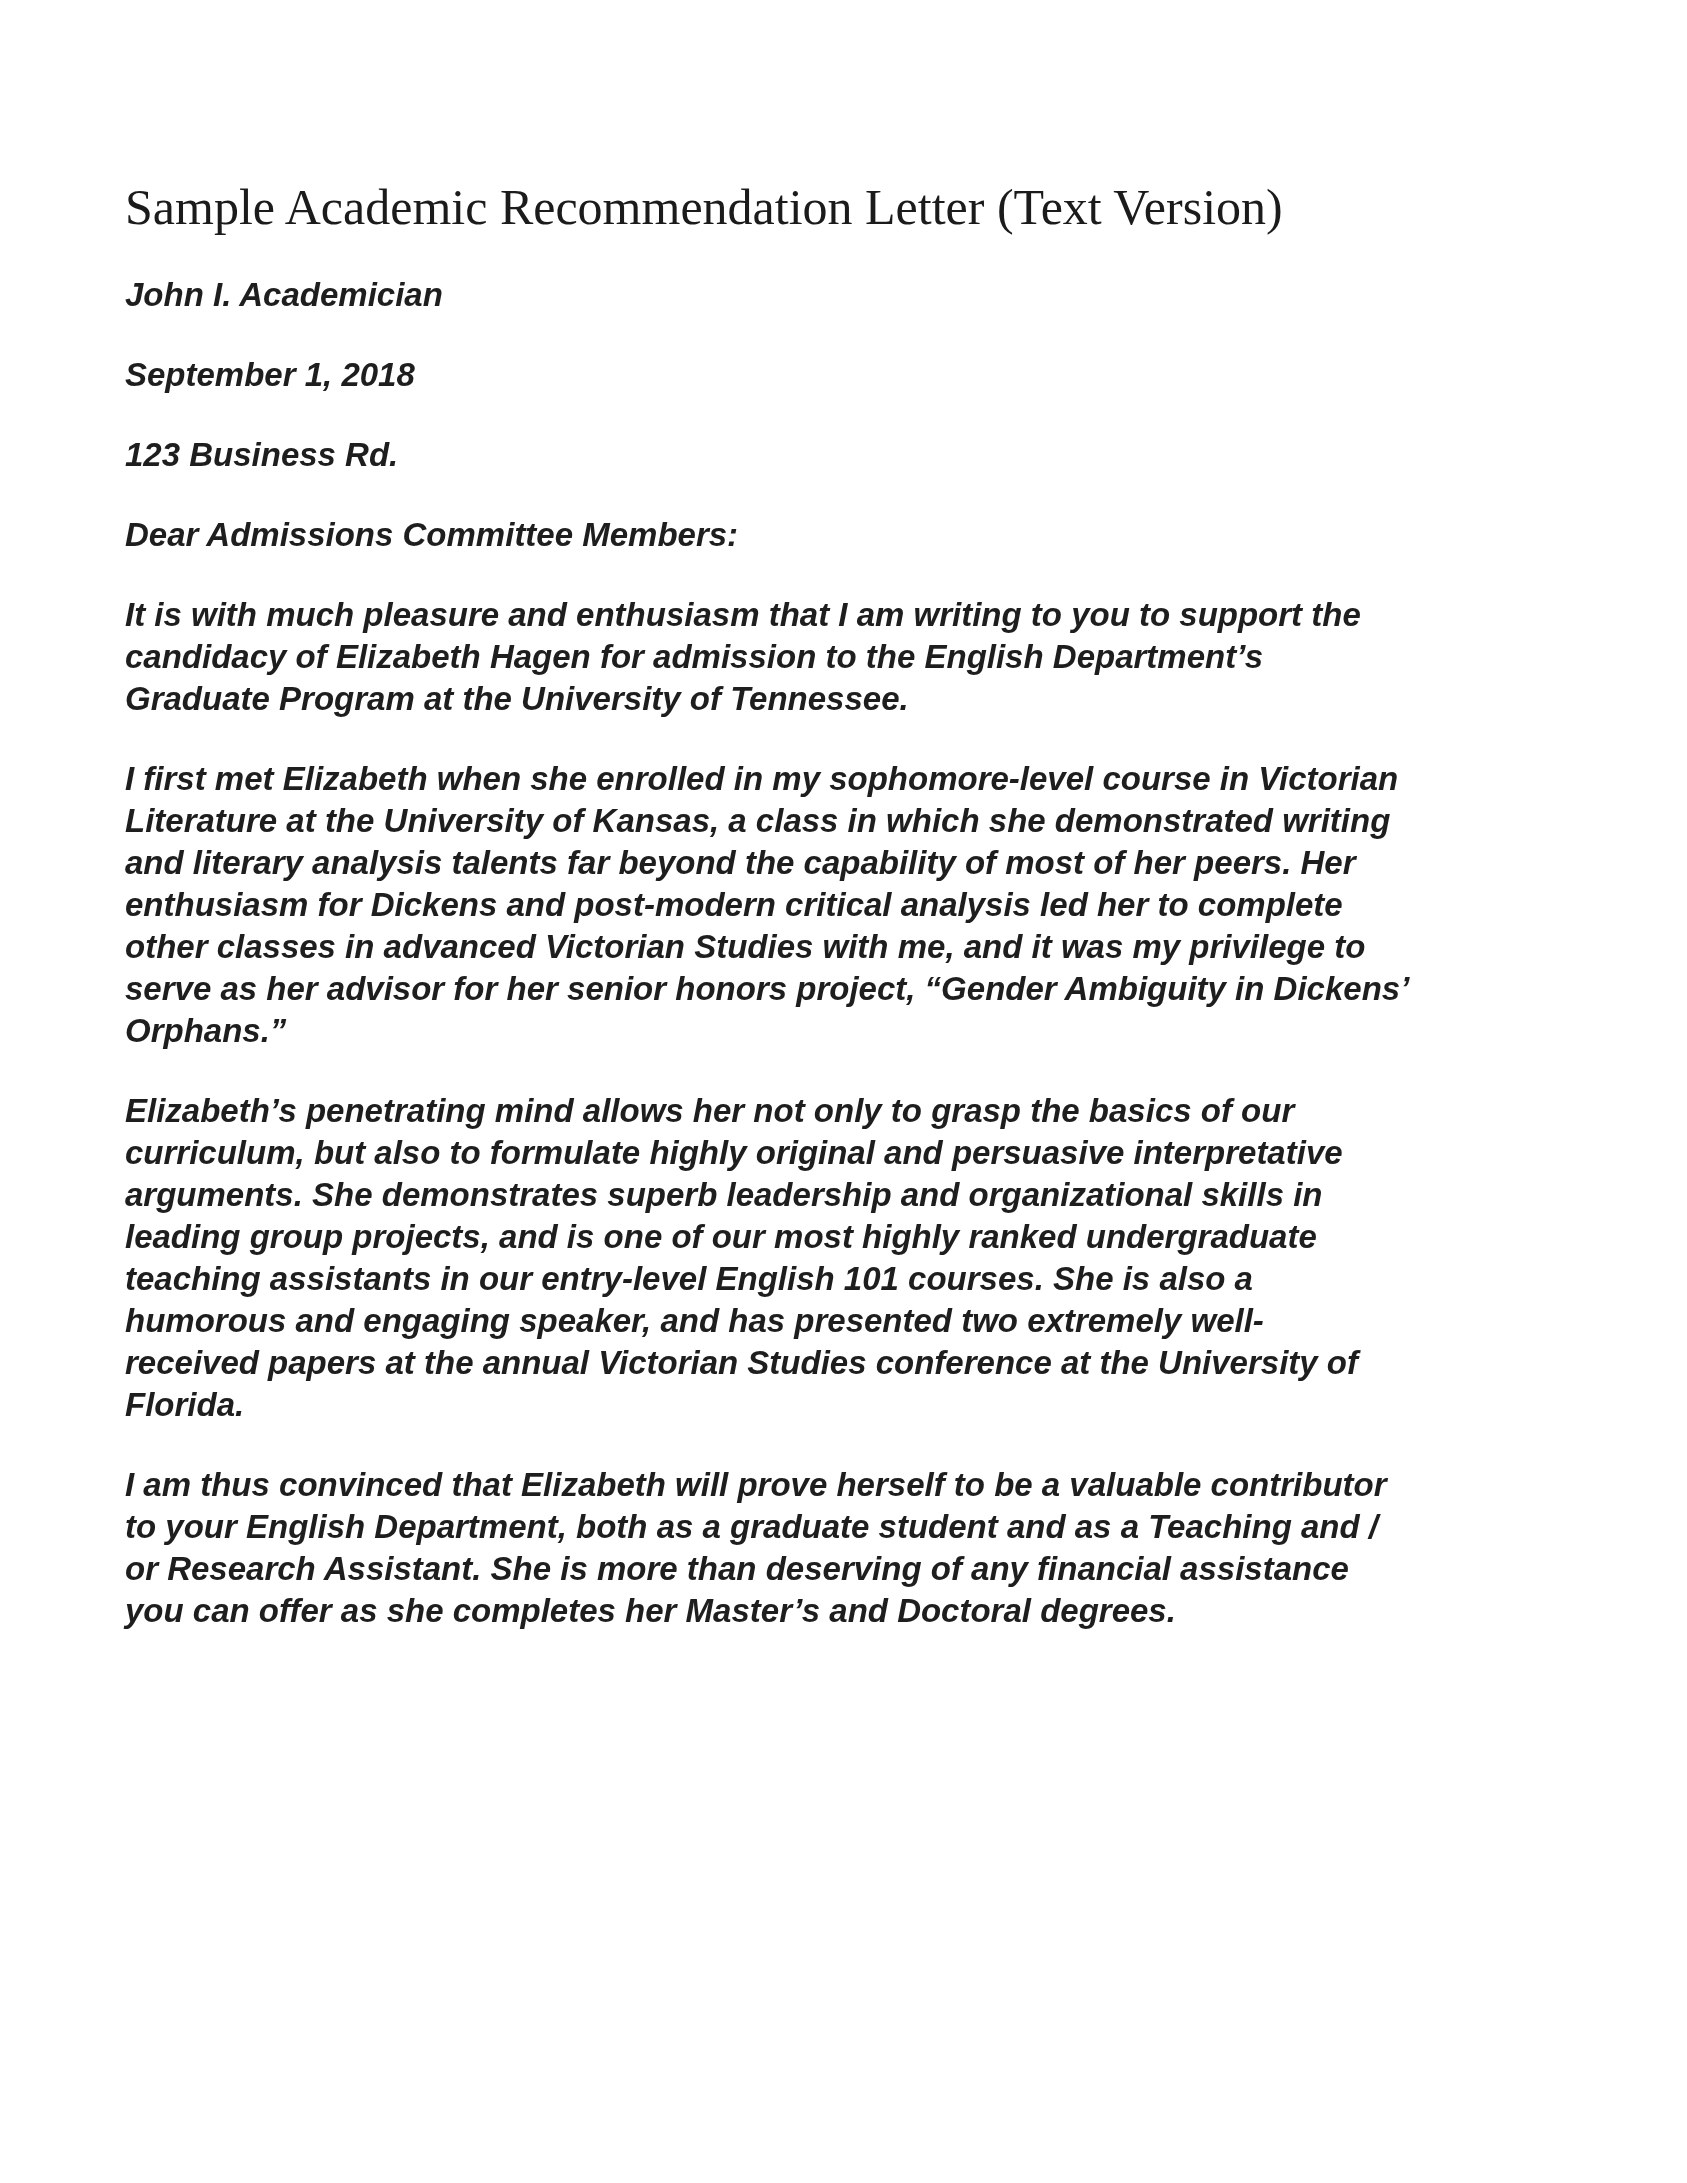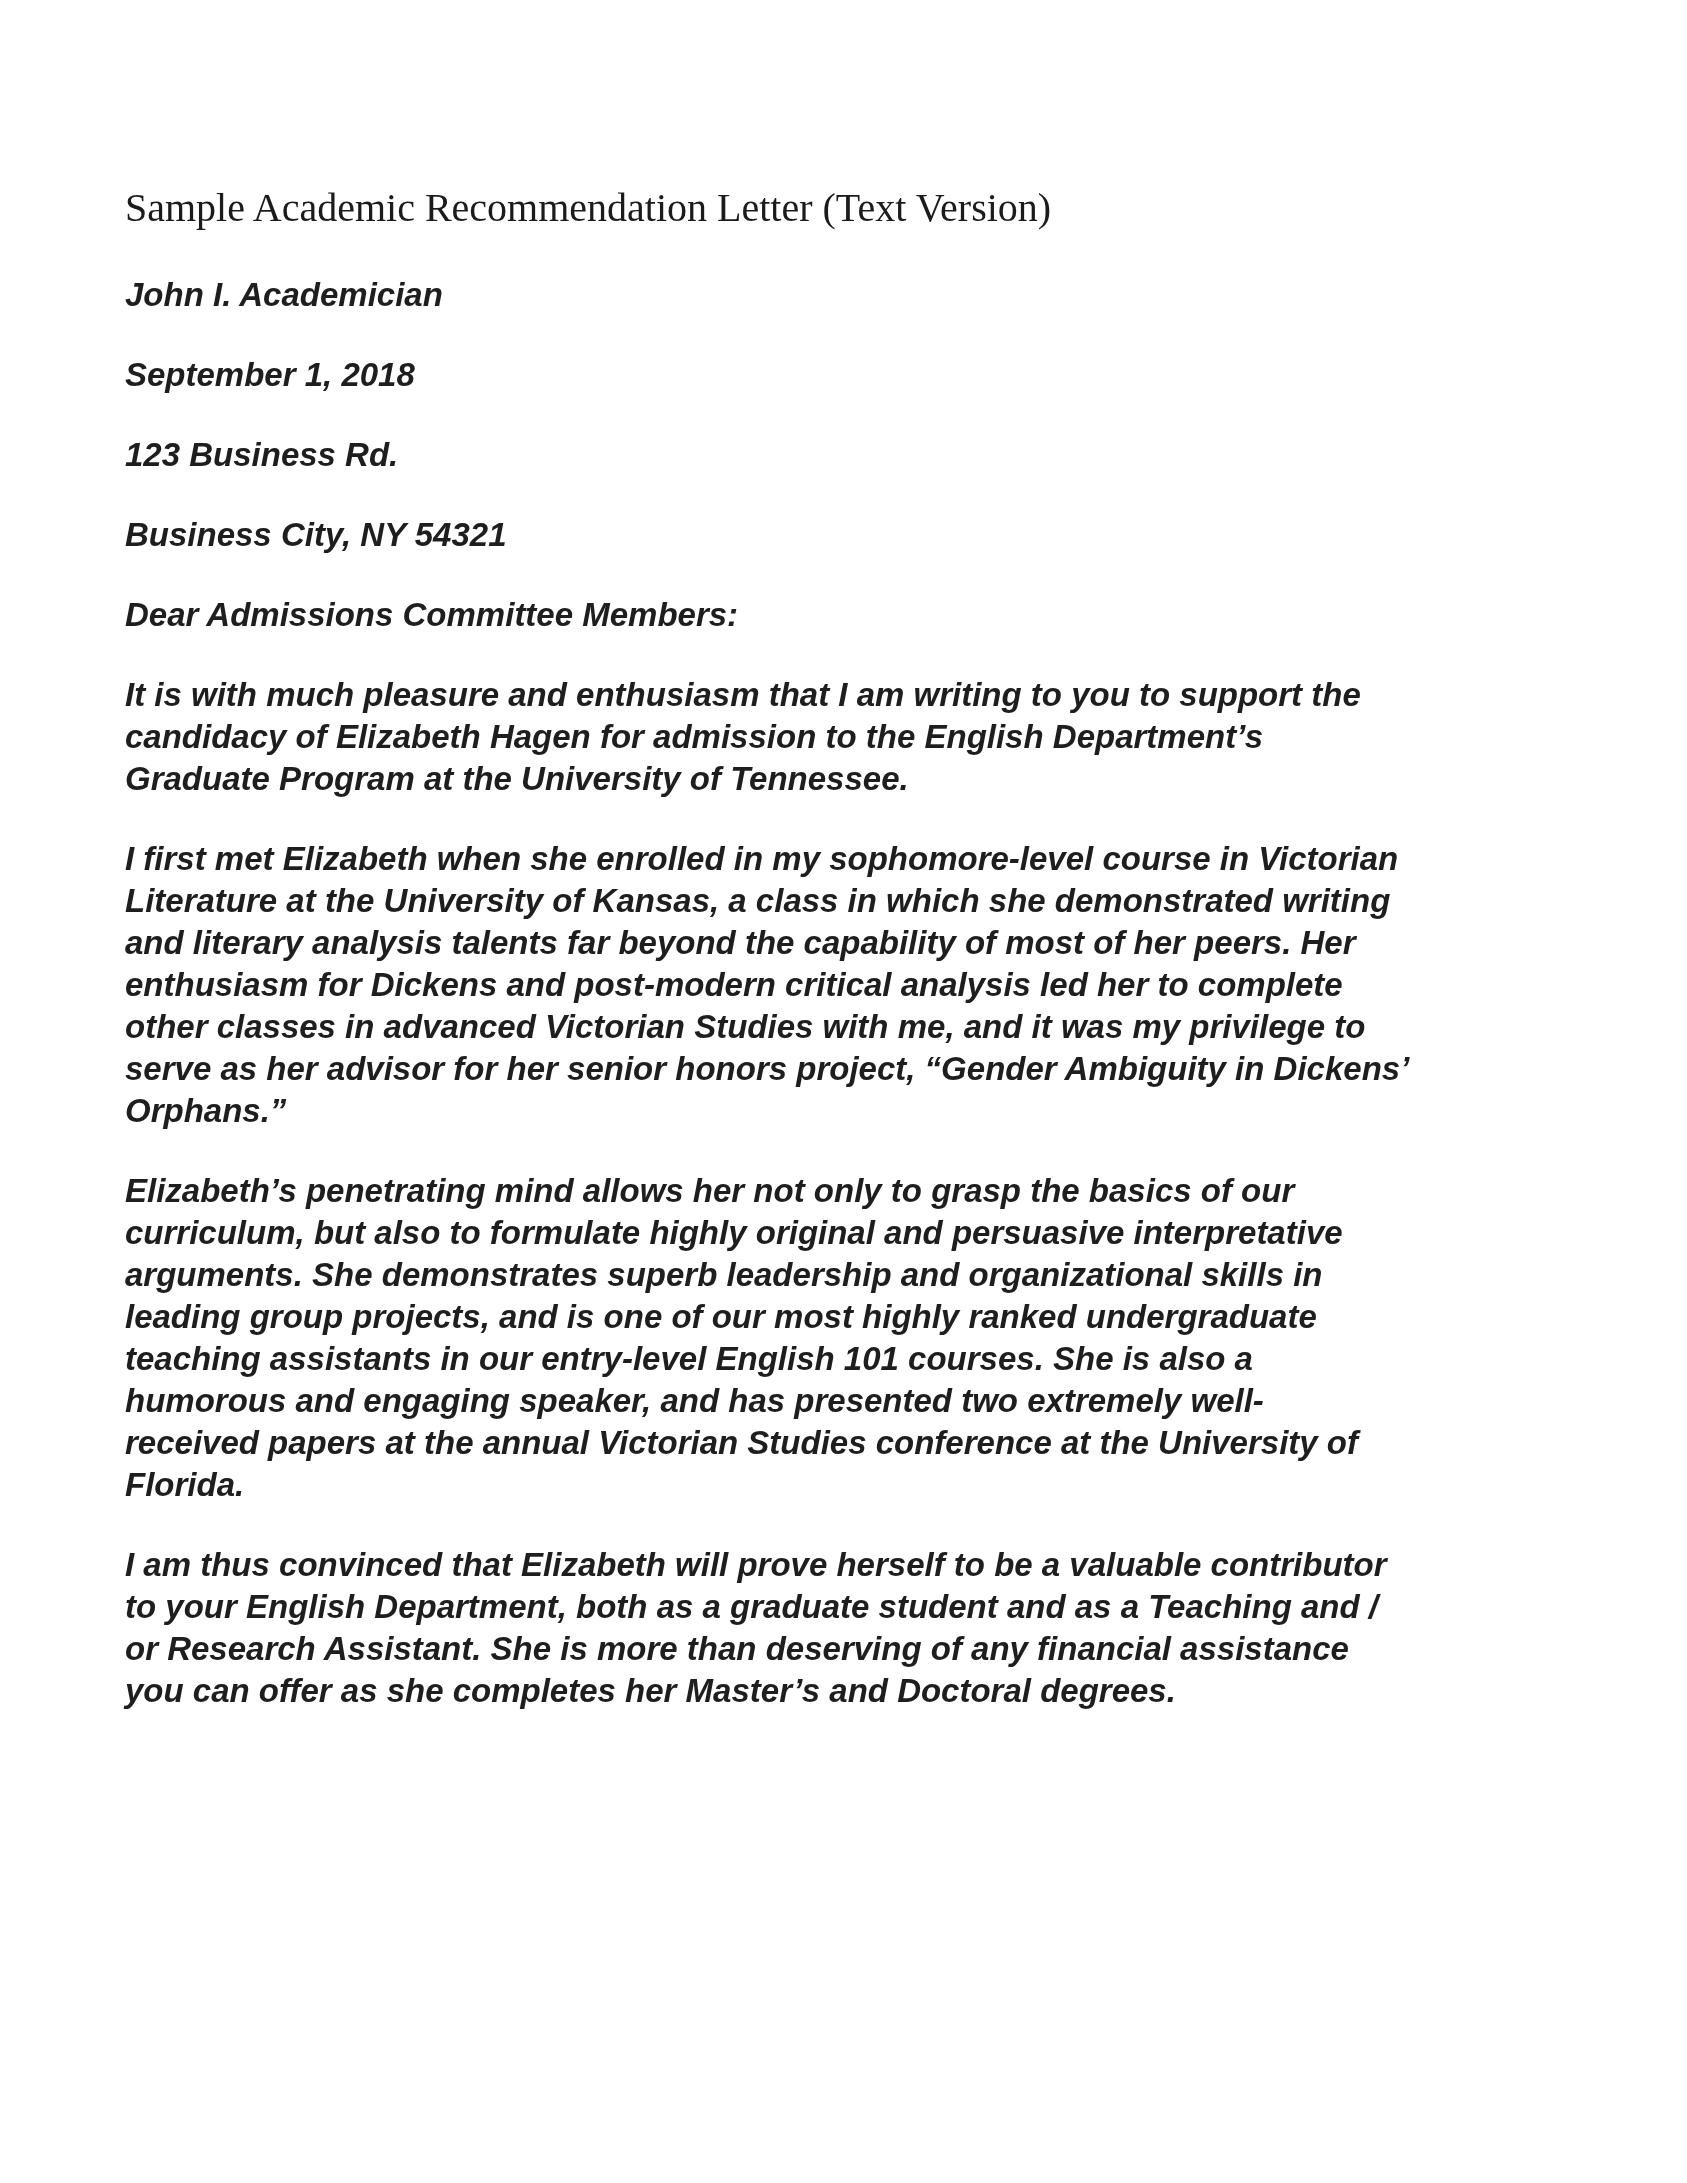--- a/index.html
+++ b/index.html
@@ -13,21 +13,21 @@
     height: 2184px;
     background: #ffffff;
     box-sizing: border-box;
     padding: 182px 140px 0 125px;
     overflow: hidden;
   }
   .doc-title {
     font-family: "Liberation Serif", "DejaVu Serif", serif;
     font-style: normal;
     font-weight: 400;
-    font-size: 40px;
+    font-size: 50px;
     line-height: 51px;
     color: #1b1b1b;
     margin: 0 0 41px 0;
     white-space: pre-line;
   }
   .body-text {
     font-family: "Liberation Sans", "DejaVu Sans", sans-serif;
     font-style: italic;
     font-weight: 700;
     font-size: 33px;
@@ -52,21 +52,20 @@
 
   <p class="body-text">John I. Academician</p>
 
 
   <p class="body-text">September 1, 2018</p>
 
 
 
   <p class="body-text">123 Business Rd.</p>
 
-  <p class="body-text">Business City, NY 54321</p>
 
   <p class="body-text">Dear Admissions Committee Members:</p>
 
   <p class="body-text">It is with much pleasure and enthusiasm that I am writing to you to support the
 candidacy of Elizabeth Hagen for admission to the English Department’s
 Graduate Program at the University of Tennessee.</p>
 
   <p class="body-text">I first met Elizabeth when she enrolled in my sophomore-level course in Victorian
 Literature at the University of Kansas, a class in which she demonstrated writing
 and literary analysis talents far beyond the capability of most of her peers. Her

